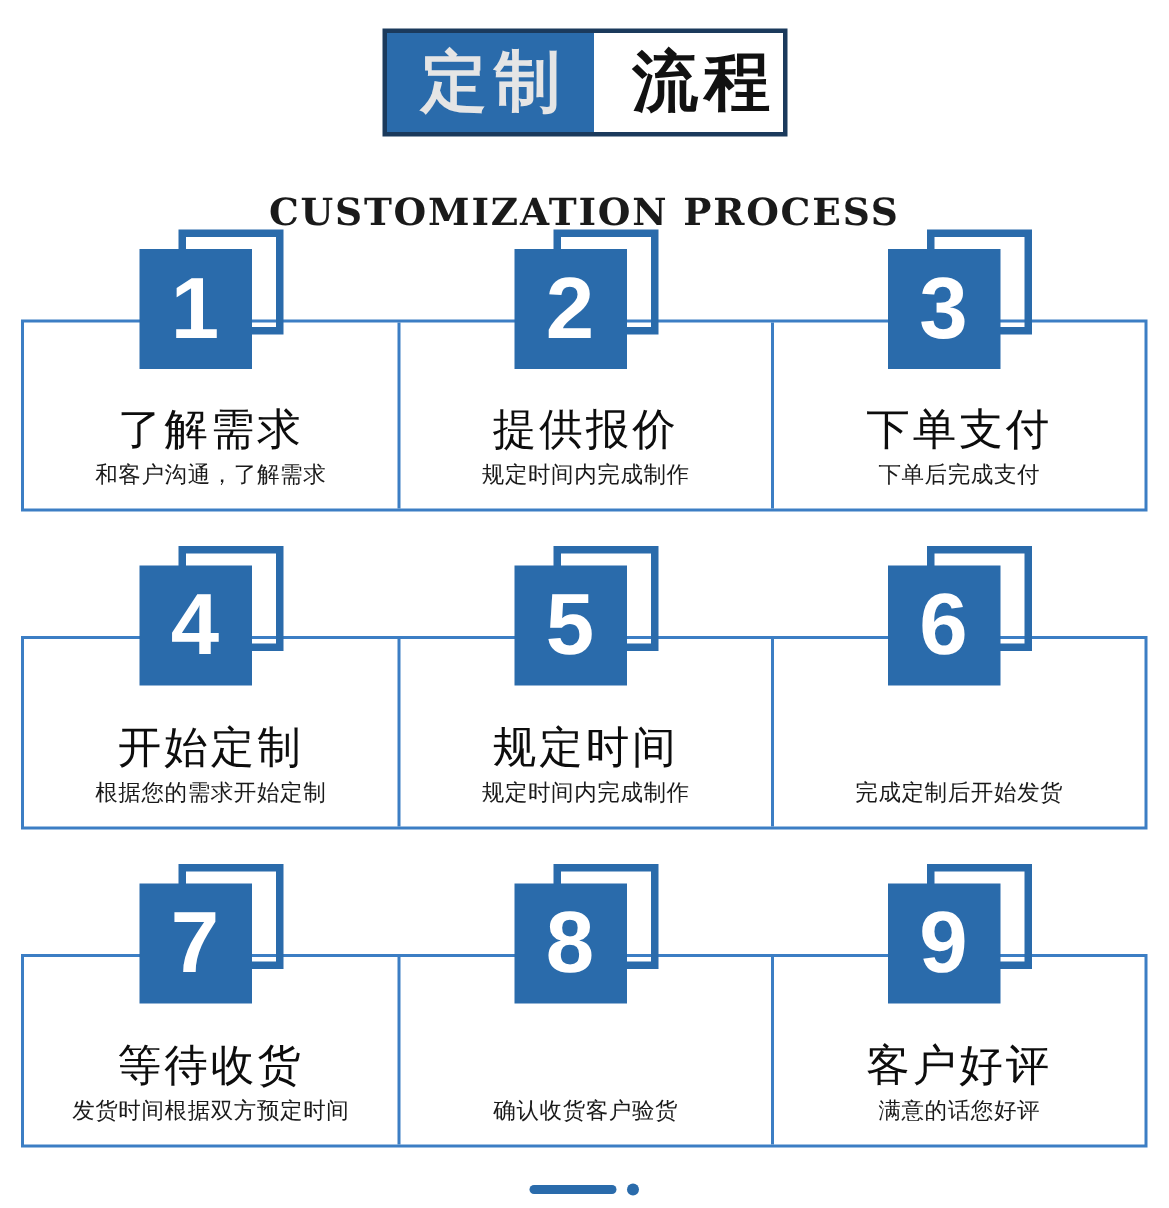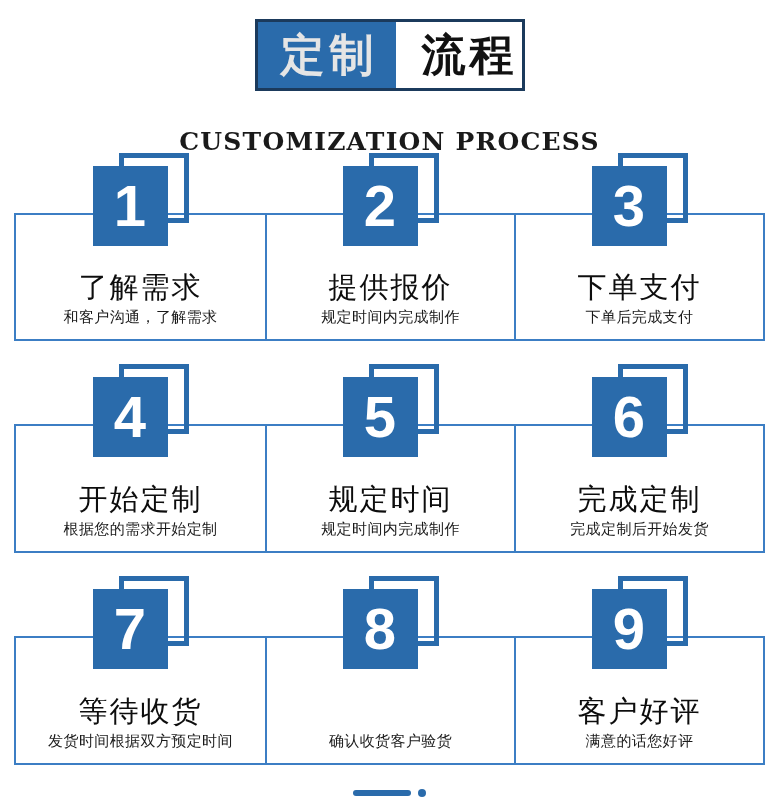--- a/index.html
+++ b/index.html
@@ -191,21 +191,20 @@
       <div class="cell-title">规定时间</div>
       <div class="cell-sub">规定时间内完成制作</div>
     </div>
     <div class="cell">
       <div class="badge">
         <div class="badge-outline"></div>
         <div class="badge-fill">
           <span class="badge-num">6</span>
         </div>
       </div>
-      <div class="cell-title">完成定制</div>
       <div class="cell-sub">完成定制后开始发货</div>
     </div>
   </div>
 
   <div class="row" id="row-3">
     <div class="cell">
       <div class="badge">
         <div class="badge-outline"></div>
         <div class="badge-fill">
           <span class="badge-num">7</span>

